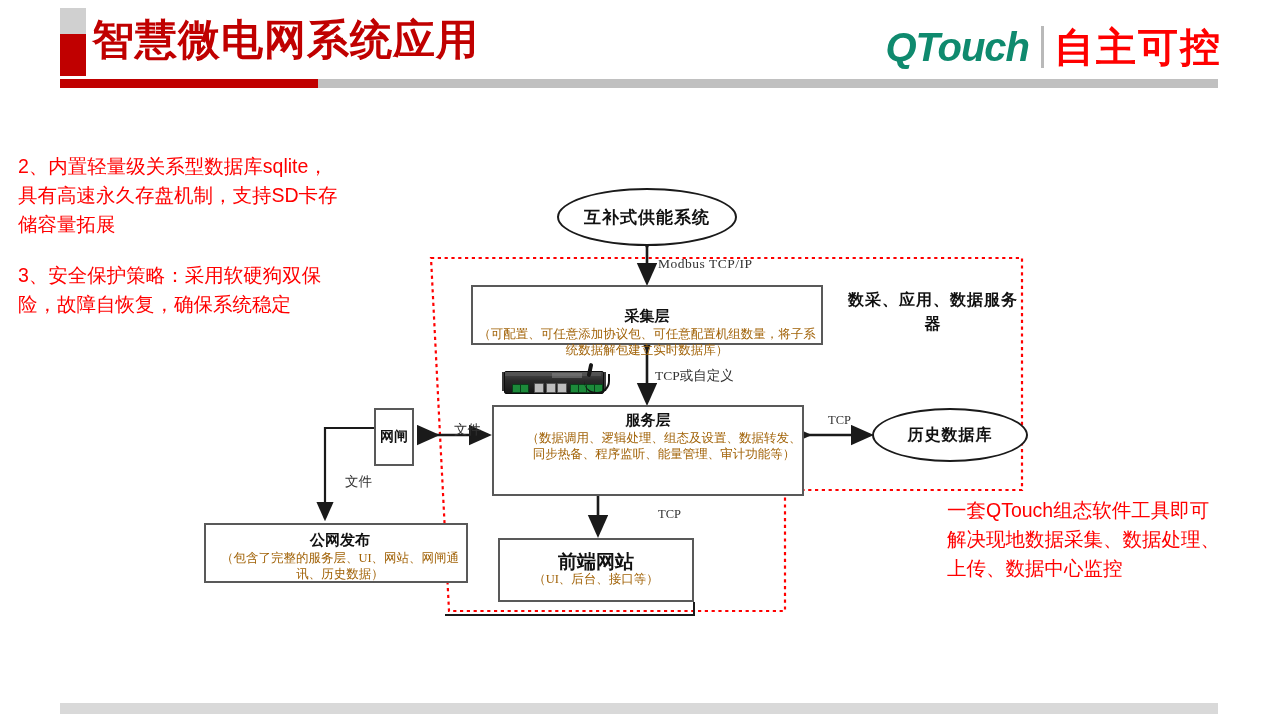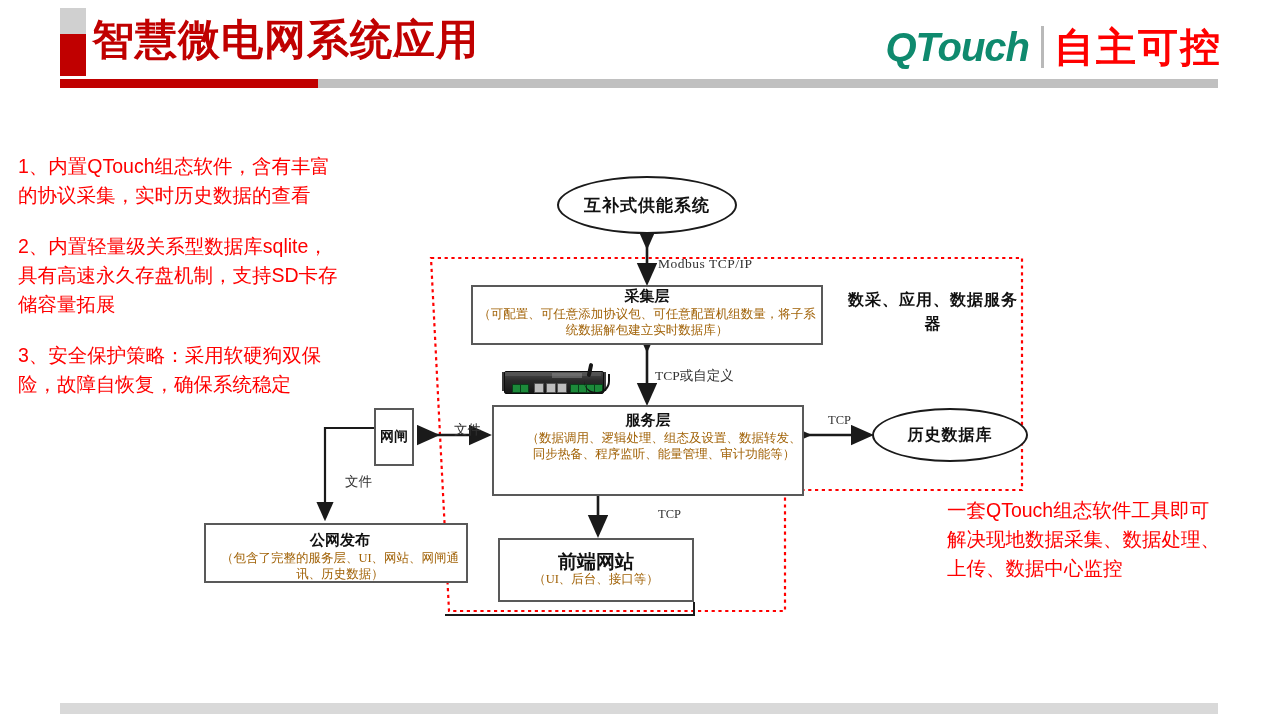--- a/index.html
+++ b/index.html
@@ -52,21 +52,21 @@
   .node{position:absolute;box-sizing:border-box;background:#ffffff;border:2px solid #595959;}
   .node .t{
     text-align:center;font-weight:bold;color:#111;
     font-family:"Liberation Serif","DejaVu Serif",serif;
   }
   .node .s{
     text-align:center;color:#a16207;
     font-family:"Liberation Serif","DejaVu Serif",serif;
   }
 
-  #node-collect{left:291px;top:125px;width:352px;height:60px;padding-top:0;}
+  #node-collect{left:291px;top:125px;width:352px;height:60px;padding-top:20px;}
   #node-collect .t{font-size:15px;line-height:19px;}
   #node-collect .s{font-size:12.5px;line-height:16px;}
 
   #node-service{left:312px;top:245px;width:312px;height:91px;padding-top:4px;}
   #node-service .t{font-size:15px;line-height:19px;}
   #node-service .s{font-size:12.5px;line-height:16px;padding-left:32px;}
 
   #node-gateway{left:194px;top:248px;width:40px;height:58px;display:flex;align-items:center;justify-content:center;}
   #node-gateway .t{font-size:14px;line-height:18px;}
 
@@ -75,21 +75,21 @@
   #node-public .s{font-size:12.5px;line-height:16px;}
 
   #node-front{left:318px;top:378px;width:196px;height:64px;padding-top:12px;}
   #node-front .t{font-size:19px;line-height:19px;}
   #node-front .s{font-size:12.5px;line-height:16px;}
 
   .ell{position:absolute;box-sizing:border-box;border:2px solid #1a1a1a;border-radius:50%;
        background:#fff;display:flex;align-items:center;justify-content:center;}
   .ell .t{font-size:17px;font-weight:bold;color:#111;
           font-family:"Liberation Serif","DejaVu Serif",serif;letter-spacing:1px;}
-  #ell-energy{left:377px;top:16px;width:180px;height:58px;}
+  #ell-energy{left:377px;top:28px;width:180px;height:58px;}
   #ell-db{left:692px;top:248px;width:156px;height:54px;}
   #ell-db .t{font-size:16px;}
 
   .lbl{
     position:absolute;color:#333;
     font-family:"Liberation Serif","DejaVu Serif",serif;
     white-space:nowrap;
   }
   #lbl-modbus{left:478px;top:96px;font-size:13.5px;letter-spacing:.5px;}
   #lbl-tcpcustom{left:475px;top:207px;font-size:13.5px;}
@@ -130,21 +130,20 @@
   <div class="hdr-rule-red"></div>
   <div class="hdr-rule-grey"></div>
 
   <div class="logo">
     <span class="logo-q">QTouch</span>
     <span class="logo-div"></span>
     <span class="logo-cn">自主可控</span>
   </div>
 
   <div class="bullets">
-    <div class="bullet">1、内置QTouch组态软件，含有丰富的协议采集，实时历史数据的查看</div>
     <div class="bullet">2、内置轻量级关系型数据库sqlite，具有高速永久存盘机制，支持SD卡存储容量拓展</div>
     <div class="bullet">3、安全保护策略：采用软硬狗双保险，故障自恢复，确保系统稳定</div>
   </div>
 
   <div class="note">一套QTouch组态软件工具即可解决现地数据采集、数据处理、上传、数据中心监控</div>
 
   <div class="diagram">
 
     <svg width="1100" height="480">
       <defs>

